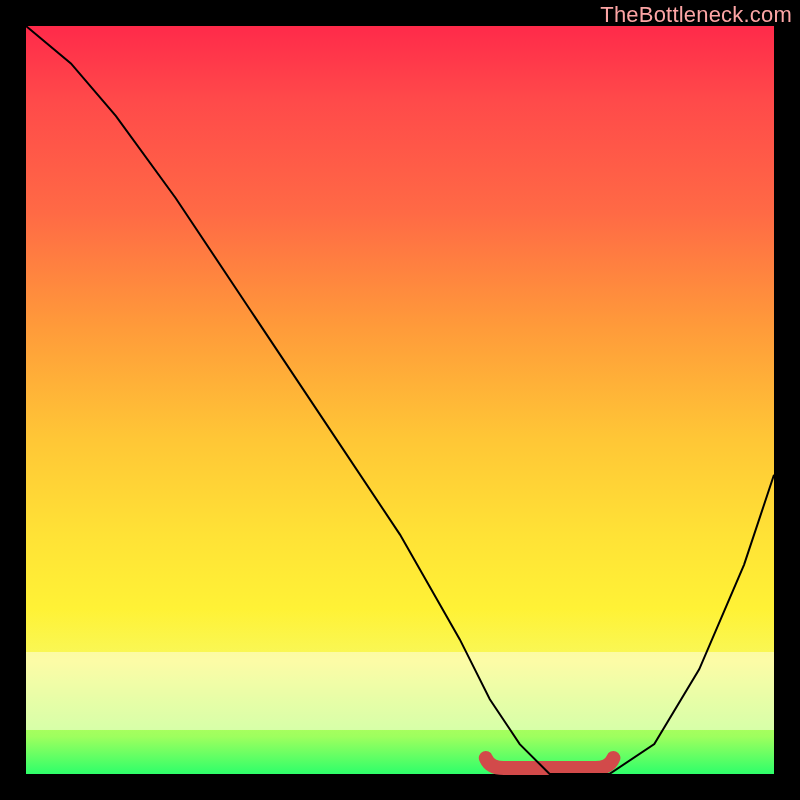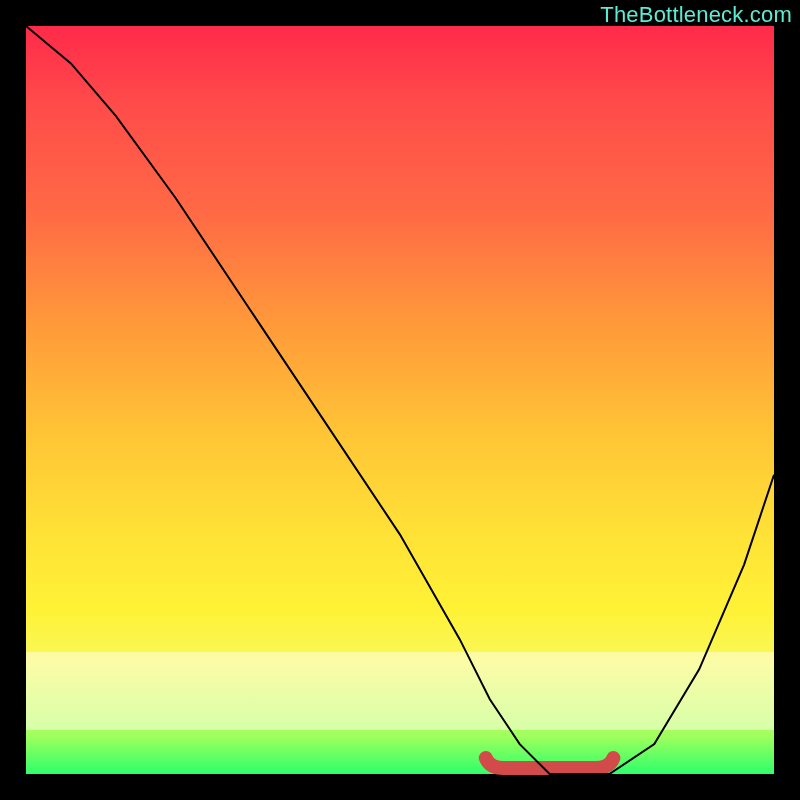--- a/index.html
+++ b/index.html
@@ -29,21 +29,21 @@
       #f8f85a 85%,
       #9eff5e 95%,
       #2eff6a 100%
     );
   }
   
   .watermark {
     position: absolute;
     top: 2px;
     right: 8px;
-    color: #5eead4;
+    color: #fca5a5;
     font-size: 22px;
     font-weight: 500;
     letter-spacing: 0.2px;
   }
   
   .white-band {
     position: absolute;
     left: 0;
     right: 0;
     height: 78px;

